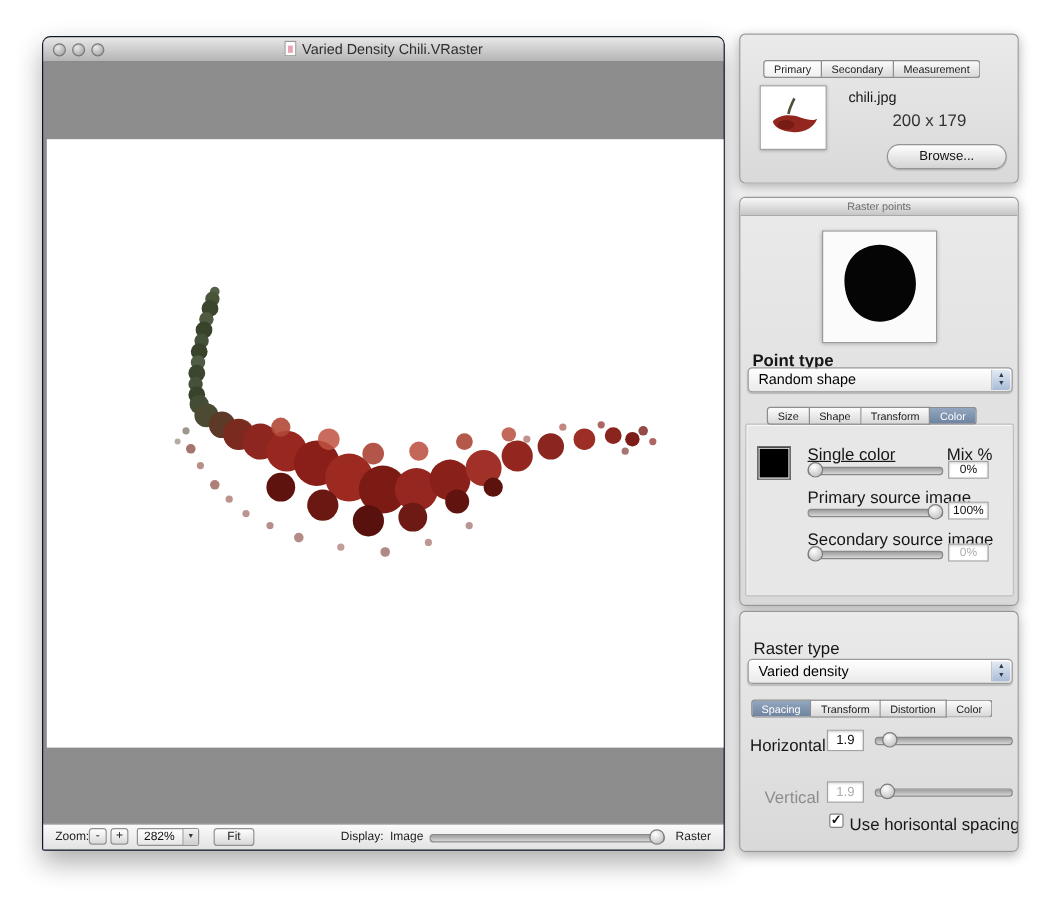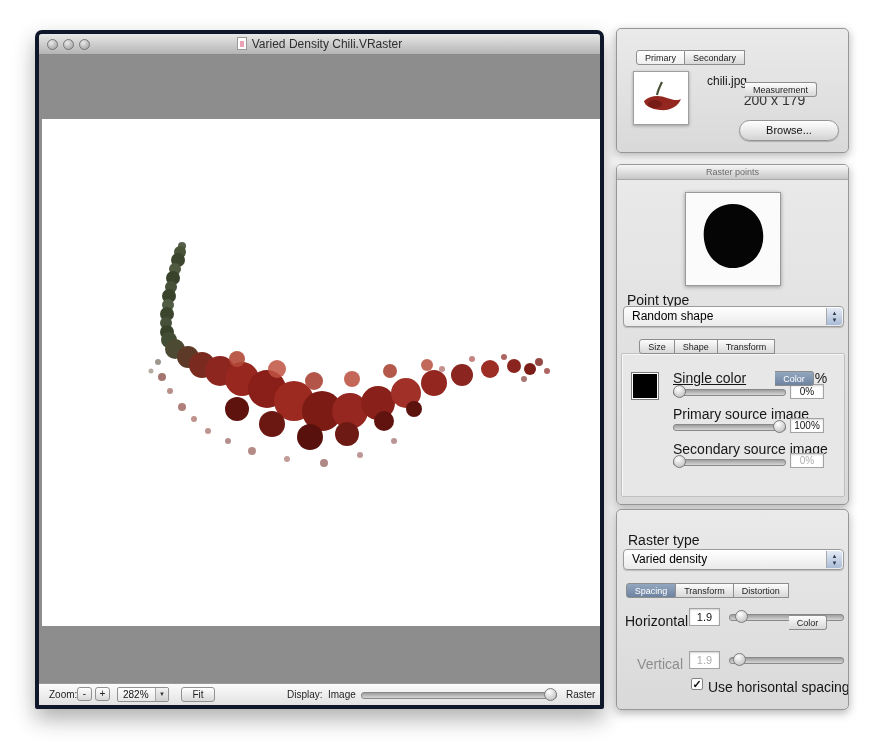--- a/index.html
+++ b/index.html
@@ -4,21 +4,21 @@
 <style>
   * { margin:0; padding:0; box-sizing:border-box; }
   body {
     width:880px; height:751px; background:#ffffff; position:relative; overflow:hidden;
     font-family:"Liberation Sans", sans-serif; -webkit-font-smoothing:antialiased;
   }
 
   
   .window {
     position:absolute; left:35px; top:30px; width:569px; height:679px;
-    border:4px solid #0f172a; border-radius:7px 7px 2px 2px; overflow:hidden;
+    border:1px solid #0f172a; border-radius:7px 7px 2px 2px; overflow:hidden;
     background:#8d8d8d; box-shadow:0 10px 22px rgba(0,0,0,.32);
   }
   .titlebar {
     position:absolute; top:0; left:0; right:0; height:21px;
     background:linear-gradient(#e8e8e8,#b4b4b4); border-bottom:1px solid #8a8a8a;
   }
   .tl {
     position:absolute; top:5px; width:11px; height:11px; border-radius:50%;
     background:radial-gradient(circle at 35% 30%, #eaeaea, #989898);
     border:1px solid #787878;
@@ -78,21 +78,21 @@
   .panel-title {
     height:15px; line-height:15px; text-align:center; font-size:9px; color:#6b6b6b;
     background:linear-gradient(#f7f7f7,#c7c7c7); border-bottom:1px solid #a9a9a9;
   }
   .tabs { position:absolute; left:0; right:12px; display:flex; justify-content:center; z-index:3; }
   .tab {
     height:15px; line-height:14px; padding:0 8px; font-size:9px; color:#222;
     background:linear-gradient(#fcfcfc,#d8d8d8); border:1px solid #8d8d8d; border-left:none;
   }
   .tab:first-child { border-left:1px solid #8d8d8d; border-radius:3px 0 0 3px; }
-  .tab:last-child  { border-radius:0 3px 3px 0;margin-top:32px; }
+  .tab:last-child  { border-radius:0 3px 3px 0; }
   .tab.sel { background:linear-gradient(#93a7c0,#6e83a0); color:#ffffff; }
   .tab.sel-light { background:linear-gradient(#ffffff,#f0f0f0); }
 
   .popup {
     position:absolute; height:21px; background:linear-gradient(#ffffff,#eaeaea);
     border:1px solid #9b9b9b; border-radius:4px; font-size:12px; line-height:19px;
     padding-left:8px; color:#000; box-shadow:0 1px 1px rgba(0,0,0,.18);
   }
   .popup .stepper {
     position:absolute; right:1px; top:1px; bottom:1px; width:16px;
@@ -253,21 +253,21 @@
 
 <div class="panel" style="top:164px; height:341px;">
   <div class="panel-title">Raster points</div>
 
   <div class="pointbox" style="left:68px; top:27px; width:96px; height:94px;">
     <svg width="94" height="92" viewBox="0 0 94 92">
       <path d="M30,16 C45,6 66,11 74,28 C81,44 77,64 60,72 C44,80 26,72 20,55 C15,40 18,24 30,16 Z" fill="#050505"></path>
     </svg>
   </div>
 
-  <div class="lab" style="left:10px; top:127px;">Point type</div>
+  <div class="lab" style="left:10px; top:127px;font-weight:bold;">Point type</div>
   <div class="popup" style="left:6px; top:141px; width:221px;">
     <span>Random shape</span>
     <span class="stepper">
         <span>▲</span>
         <span>▼</span>
       </span>
   </div>
 
   <div class="tabs" style="top:174px">
     <span class="tab">Size</span>

